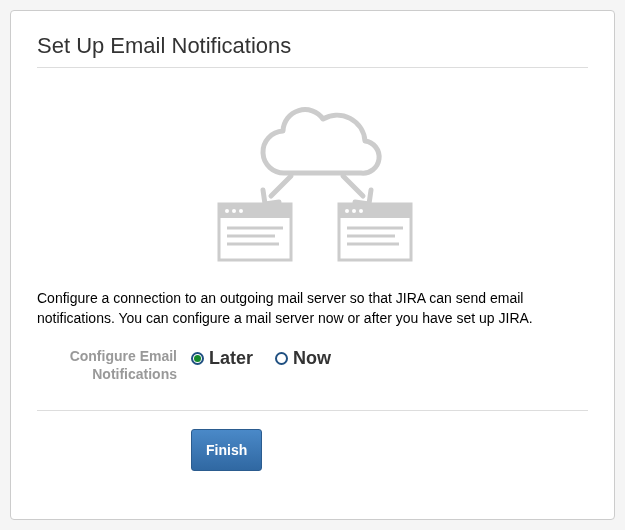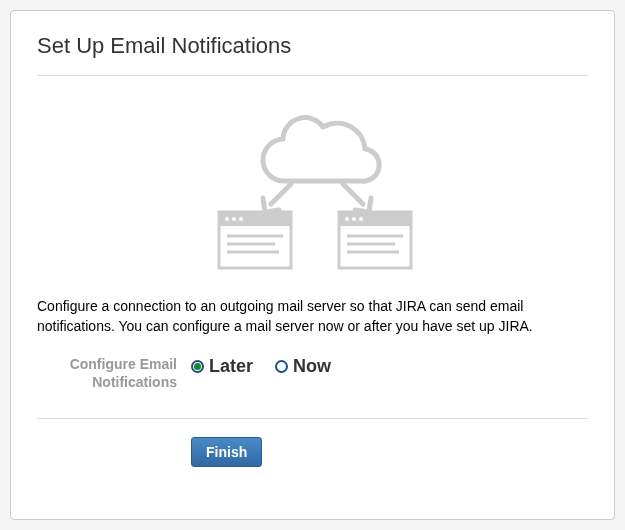--- a/index.html
+++ b/index.html
@@ -14,21 +14,21 @@
       background: #fff;
       border: 1px solid #ccc;
       border-radius: 4px;
       padding: 22px 26px;
       height: 100%;
     }
     .title {
       font-size: 22px;
       font-weight: normal;
       color: #333;
-      margin-bottom: 16px;
+      margin-bottom: 8px;
     }
     .hr {
       border: none;
       border-top: 1px solid #ddd;
       margin: 0 0 18px 0;
     }
     .illustration {
       display: flex;
       justify-content: center;
       margin: 18px 0 22px 0;
@@ -92,21 +92,21 @@
     }
     .button-row {
       padding-left: 154px;
     }
     .btn-primary {
       background: linear-gradient(to bottom, #4a89c8, #3068a2);
       border: 1px solid #2b5c8f;
       color: #fff;
       font-size: 14px;
       font-weight: bold;
-      padding: 6px 14px;
+      padding: 12px 14px;
       border-radius: 3px;
       cursor: pointer;
     }
   </style>
 </head>
 <body>
 
 <div class="panel">
   <h1 class="title">Set Up Email Notifications</h1>
   <hr class="hr">

